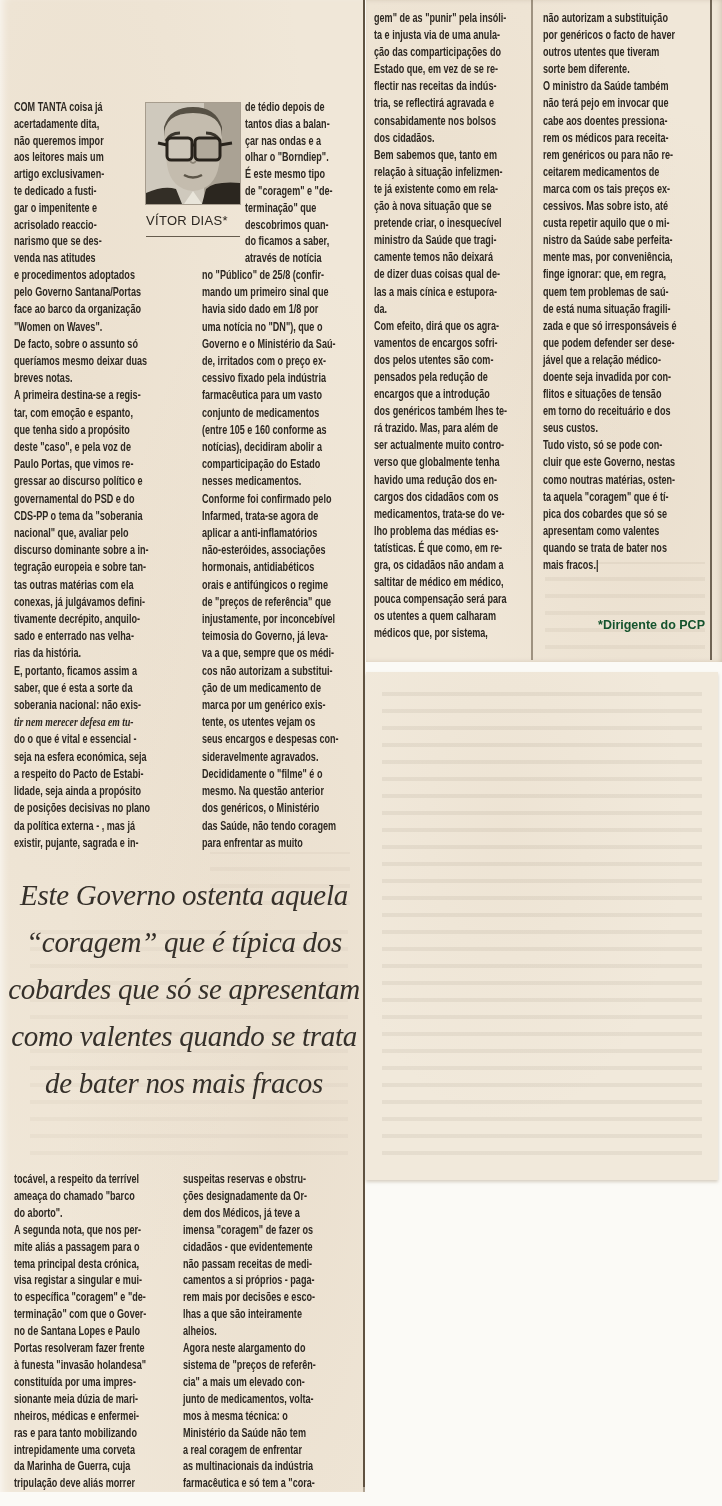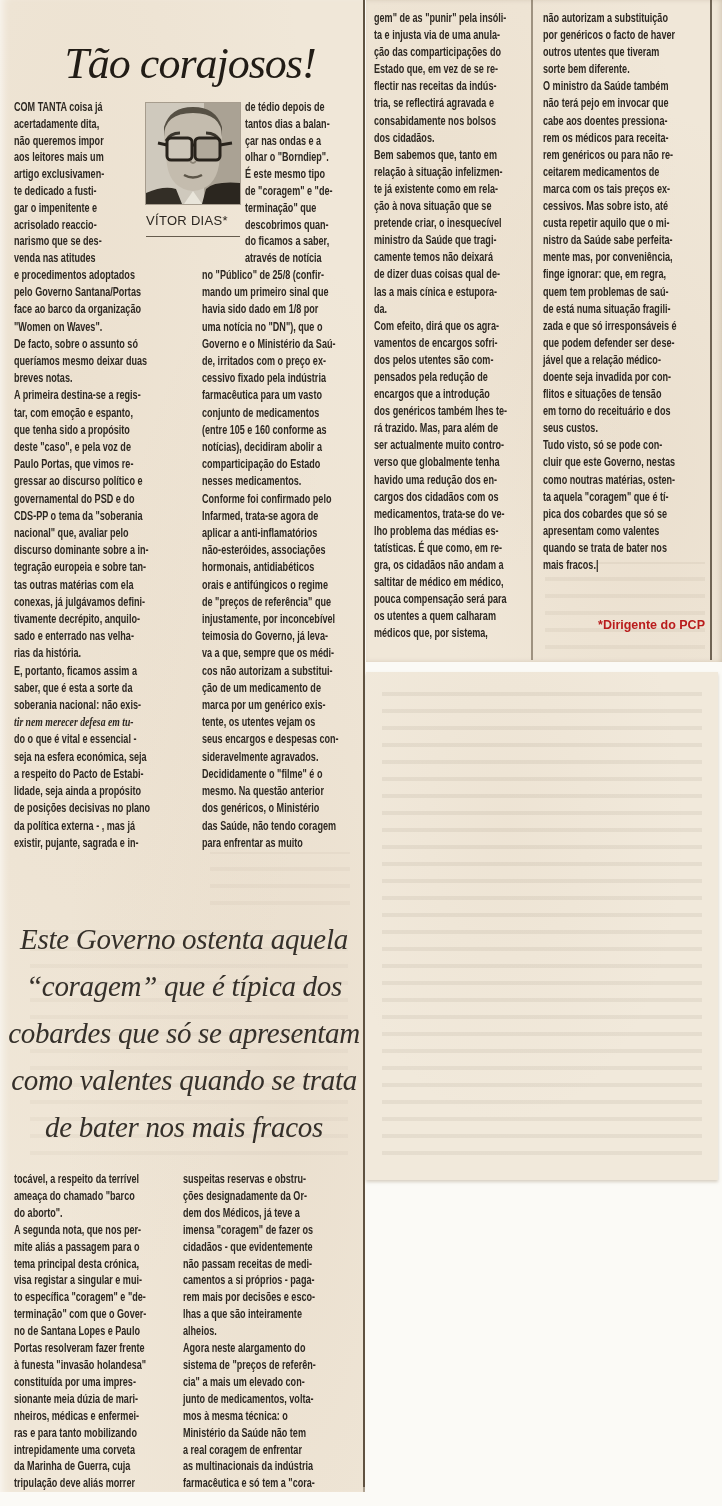--- a/index.html
+++ b/index.html
@@ -44,43 +44,42 @@
   .c1n{left:14px;top:99px;}
   .c2n{left:245px;top:99px;}
   .c1w{left:14px;top:267px;}
   .c2w{left:202px;top:267px;}
   .c3{left:374px;top:10px;}
   .c4{left:543px;top:10px;}
   .b1{left:14px;top:1171px;}
   .b2{left:183px;top:1171px;}
   .ital{font:italic 700 13.5px "Liberation Serif",serif;}
   .signature{position:absolute;left:540px;top:618px;width:165px;text-align:right;
-      font-weight:bold;font-size:12.5px;color:#b91c1c;}
-  .pullquote{position:absolute;left:8px;top:916px;width:352px;text-align:center;
+      font-weight:bold;font-size:12.5px;color:#14532d;}
+  .pullquote{position:absolute;left:8px;top:872px;width:352px;text-align:center;
       font:italic 29px/47px "Liberation Serif",serif;color:#35302a;letter-spacing:-.3px;}
 </style>
 </head>
 <body>
 
 <div class="canvas">
 
   <div class="piece piece-left"></div>
   <div class="piece piece-right-top"></div>
   <div class="piece piece-right-mid"></div>
 
   <div class="bleed" style="left:382px;top:690px;width:320px;height:470px;"></div>
   <div class="bleed" style="left:30px;top:928px;width:318px;height:232px;opacity:.55;"></div>
   <div class="bleed" style="left:545px;top:562px;width:160px;height:92px;opacity:.8;"></div>
   <div class="bleed" style="left:210px;top:852px;width:140px;height:58px;opacity:.6;"></div>
 
   <div class="vrule vrule-1"></div>
   <div class="vrule vrule-2"></div>
   <div class="vrule vrule-3"></div>
 
-  <h1 class="headline">Tão corajosos!</h1>
 
   <div class="photo">
     <svg width="94" height="101" viewBox="0 0 94 101">
       <rect width="94" height="101" fill="#cfc9bd"></rect>
       <rect x="58" width="36" height="101" fill="#aaa294"></rect>
       <path d="M18,34 Q18,10 47,10 Q76,10 76,34 L73,62 Q69,86 47,88 Q25,86 21,62 Z" fill="#c4bcae"></path>
       <path d="M18,34 Q18,10 47,10 Q76,10 76,34 L76,24 Q70,4 47,4 Q24,4 18,24 Z" fill="#565044"></path>
       <path d="M20,38 Q24,30 34,30 M60,30 Q70,30 74,38" stroke="#3a352c" stroke-width="3" fill="none"></path>
       <rect x="21" y="35" width="25" height="22" rx="4" fill="rgba(235,232,224,.25)" stroke="#28231c" stroke-width="3"></rect>
       <rect x="49" y="35" width="25" height="22" rx="4" fill="rgba(120,112,98,.25)" stroke="#28231c" stroke-width="3"></rect>

